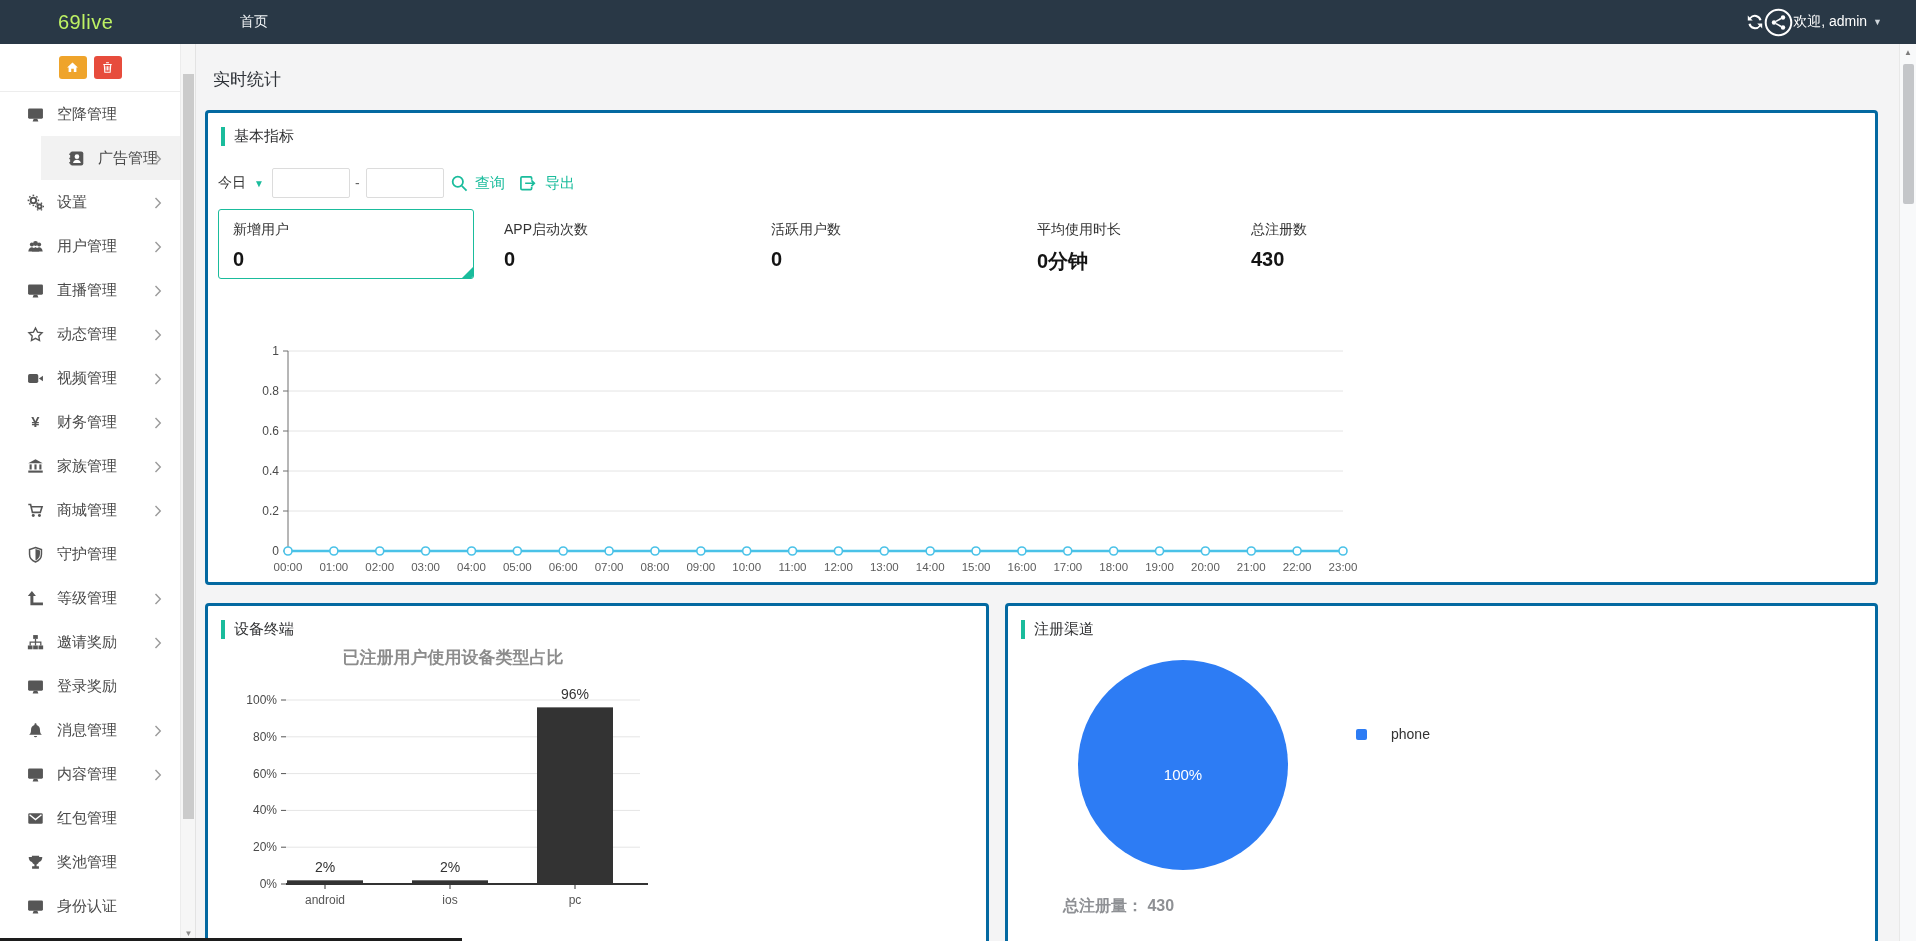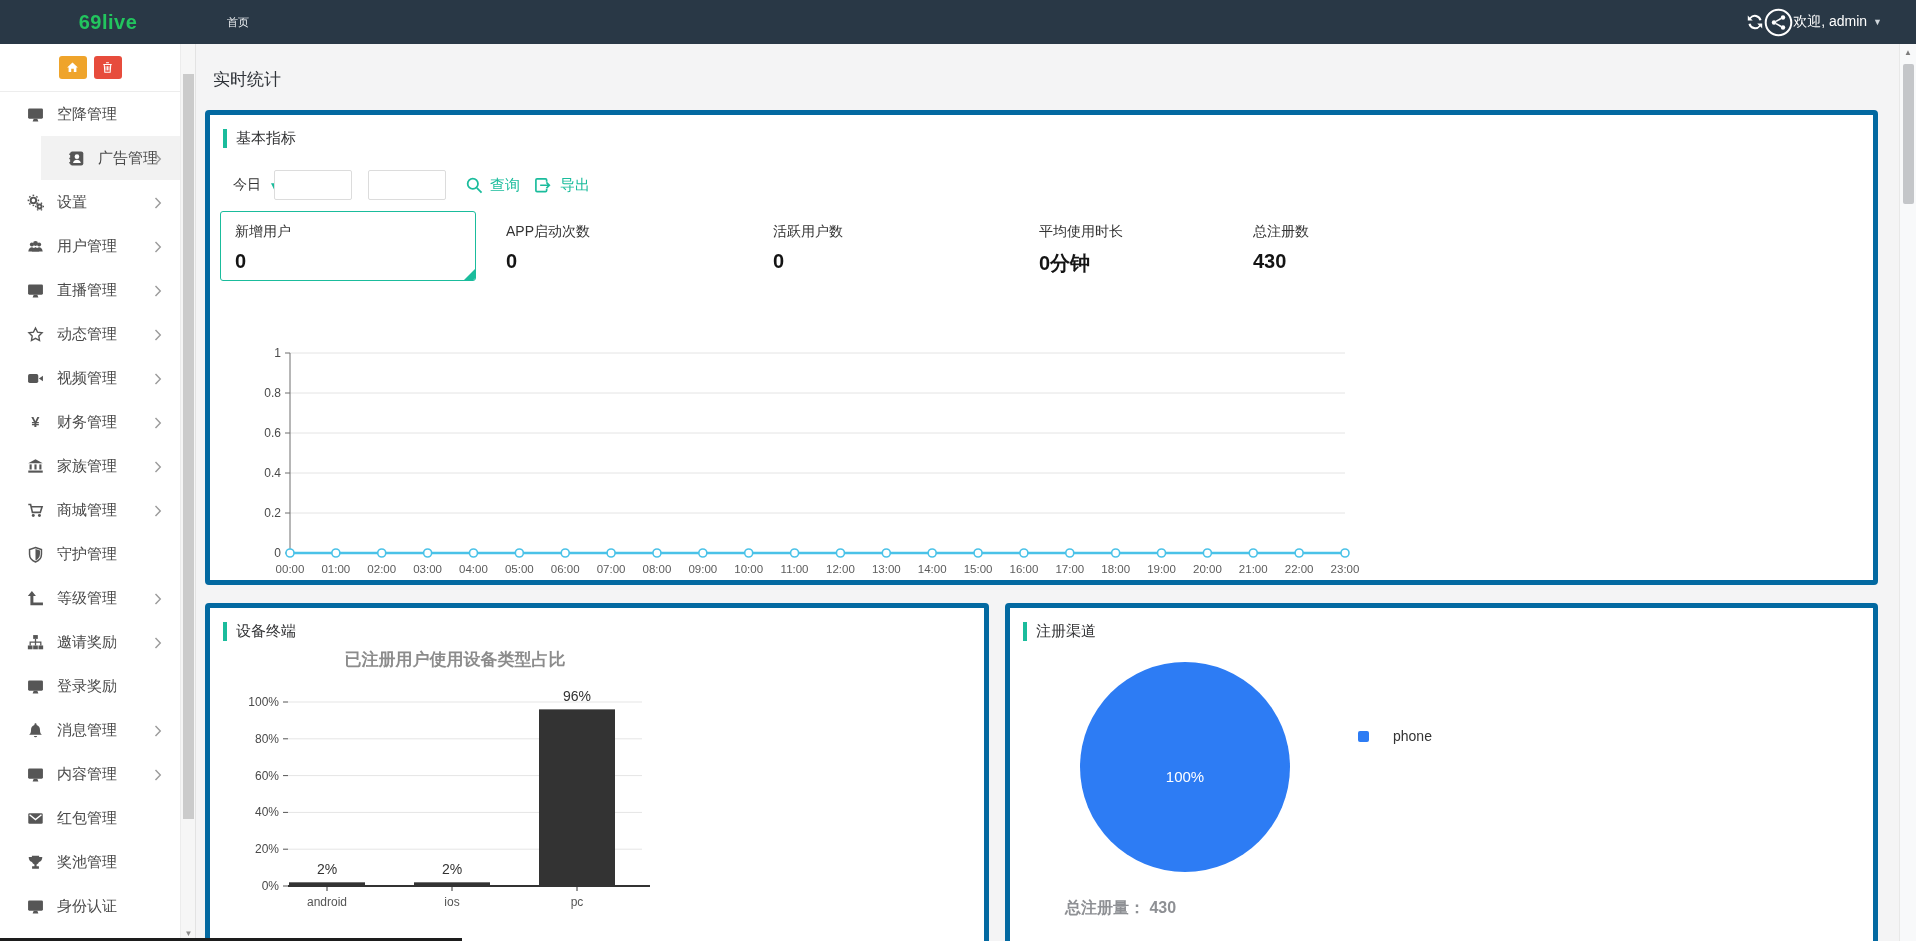--- a/index.html
+++ b/index.html
@@ -1,22 +1,22 @@
 <!DOCTYPE html>
 <html><head>
 <meta charset="utf-8">
 <style>
   * { margin:0; padding:0; box-sizing:border-box; }
   html,body { width:1916px; height:941px; overflow:hidden; }
   body { font-family:"Liberation Sans","DejaVu Sans",sans-serif; background:#f4f4f5; position:relative; }
 
   
   .topbar { position:absolute; left:0; top:0; width:1916px; height:44px; background:#293846; display:flex; align-items:center; z-index:30; }
-  .brand { position:absolute; left:58px; width:100px; text-align:center; color:#22c55e; font-size:20px; font-weight:bold; letter-spacing:.5px; }
-  .topnav { position:absolute; left:227px; color:#f2f5f7; font-size:11px; cursor:pointer; }
+  .brand { position:absolute; left:58px; width:100px; color:#bef264; font-size:20px; font-weight:normal; letter-spacing:.5px; }
+  .topnav { position:absolute; left:240px; color:#f2f5f7; font-size:14px; cursor:pointer; }
   .topbar-right { position:absolute; right:34px; display:flex; align-items:center; gap:0; }
   .refresh-btn { width:18px; height:18px; cursor:pointer; }
   .avatar { width:29px; height:29px; cursor:pointer; }
   .welcome { color:#fff; font-size:14px; cursor:pointer; display:flex; align-items:center; gap:6px; }
   .welcome .caret { font-size:9px; color:#cfd6dc; }
 
   
   .sidebar { position:absolute; left:0; top:44px; width:196px; bottom:0; background:#fff; border-right:1px solid #e3e3e3; }
   .side-btns { height:48px; display:flex; align-items:center; justify-content:center; gap:7px; border-bottom:1px solid #ededed; margin-right:15px; }
   .sbtn { width:28px; height:23px; border-radius:3px; display:flex; align-items:center; justify-content:center; cursor:pointer; border:none; }
@@ -33,29 +33,29 @@
   .side-scroll .arrow-down { position:absolute; bottom:3px; left:0; width:15px; text-align:center; font-size:8px; color:#8a8a8a; cursor:pointer; }
 
   
   .win-scroll { position:absolute; right:0; top:44px; width:17px; bottom:0; background:#f8f9fa; border-left:1px solid #e8e8e8; z-index:25; }
   .win-scroll .arrow-up { position:absolute; top:4px; width:16px; text-align:center; font-size:8px; color:#7d7d7d; cursor:pointer; }
   .win-scroll .thumb { position:absolute; left:3px; width:11px; top:20px; height:140px; background:#c4c6c9; border-radius:2px; cursor:pointer; }
 
   
   .main { position:absolute; left:196px; top:44px; right:17px; bottom:0; background:#f4f4f5; overflow:hidden; }
   .page-title { position:absolute; left:17px; top:24px; font-size:17px; color:#30343a; }
-  .card { position:absolute; background:#fff; border:5px solid #0369a1; border-radius:4px; }
+  .card { position:absolute; background:#fff; border:3px solid #0369a1; border-radius:4px; }
   .card1 { left:9px; top:66px; width:1673px; height:475px; }
   .card-head { position:absolute; left:13px; top:14px; display:flex; align-items:center; }
   .card-head .bar { width:4px; height:19px; background:#1abc9c; margin-right:9px; }
   .card-head .txt { font-size:15px; color:#303133; }
 
   
   .filter-row { position:absolute; left:0; top:52px; height:36px; width:100%; }
-  .f-abs { position:absolute; top:0; height:36px; display:flex; align-items:center;margin-left:13px; }
+  .f-abs { position:absolute; top:0; height:36px; display:flex; align-items:center; }
   .preset-label { left:10px; font-size:14px; color:#333; cursor:pointer; }
   .preset-caret { left:46px; color:#1abc9c; font-size:10px; cursor:pointer; }
   .date-input { position:absolute; top:3px; width:78px; height:30px; border:1px solid #dcdcdc; border-radius:2px; background:#fff; font-size:13px; padding:0 6px; color:#333; }
   .inp1 { left:64px; } .inp2 { left:158px; }
   .dash { left:147px; color:#666; font-size:14px; }
   .search-ic { left:242px; cursor:pointer; }
   .query-lbl { left:267px; font-size:15px; color:#1abc9c; cursor:pointer; }
   .export-ic { left:310px; cursor:pointer; }
   .export-lbl { left:337px; font-size:15px; color:#1abc9c; cursor:pointer; }
 

